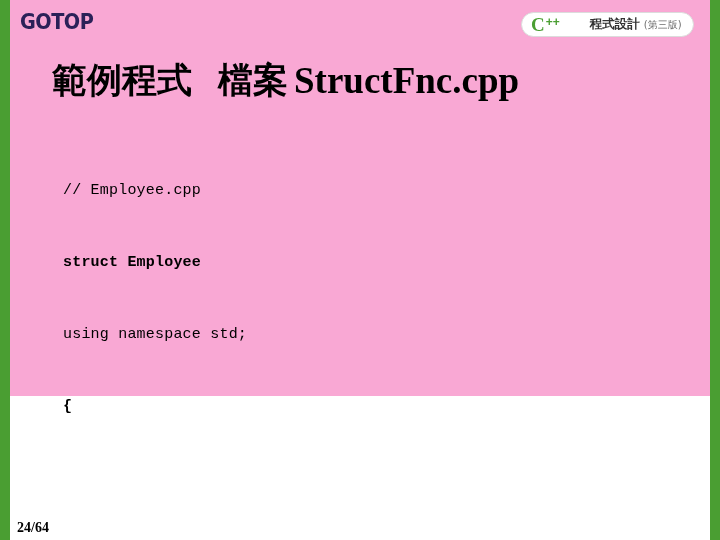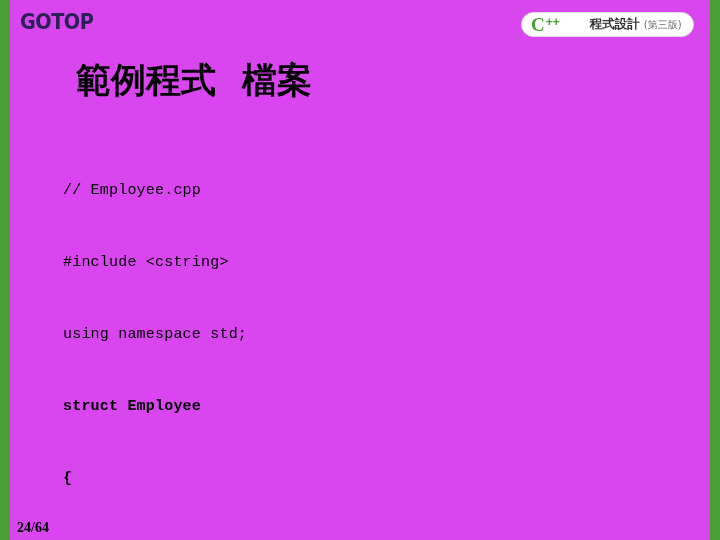--- a/index.html
+++ b/index.html
@@ -10,22 +10,22 @@
   body {
     width: 720px;
     height: 540px;
     background: #ffffff;
     font-family: "Liberation Sans", sans-serif;
     overflow: hidden;
   }
   #slide {
     position: relative;
     width: 720px;
-    height: 540px;
-    background: #d946ef;
+    height: 396px;
+    background: #f9a8d4;
     box-sizing: border-box;
     text-decoration: underline;
   }
 
   
   .edge-bar {
     position: absolute;
     top: 0;
     width: 10px;
     height: 540px;
@@ -102,21 +102,21 @@
   .badge-edition {
     font-family: "DejaVu Sans", sans-serif;
     font-size: 10px;
     color: #6f6f6f;
     line-height: 1;
   }
 
   
   .slide-title {
     position: absolute;
-    left: 76px;
+    left: 52px;
     top: 52px;
     width: 630px;
     height: 56px;
     display: flex;
     align-items: center;
     white-space: nowrap;
     color: #000000;
   }
   .title-cjk {
     font-family: "DejaVu Sans", sans-serif;
@@ -177,27 +177,27 @@
       <span class="badge-plus">++</span>
       <span class="badge-title">程式設計</span>
       <span class="badge-edition">(第三版)</span>
     </div>
   </div>
 
   <div class="slide-title">
     <span class="title-cjk">範例程式</span>
     <span class="title-gap"></span>
     <span class="title-cjk">檔案</span>
+    <span class="title-latin">StructFnc.cpp</span>
   </div>
 
   <div class="code-block">
     <div class="code-line">// Employee.cpp</div>
-    <div class="code-line">#include &lt;cstring&gt;</div>
+    <div class="code-line bold">struct Employee</div>
     <div class="code-line">using namespace std;</div>
-    <div class="code-line bold">struct Employee</div>
     <div class="code-line bold">{</div>
     
     
     
     
     
     
     
     
     

